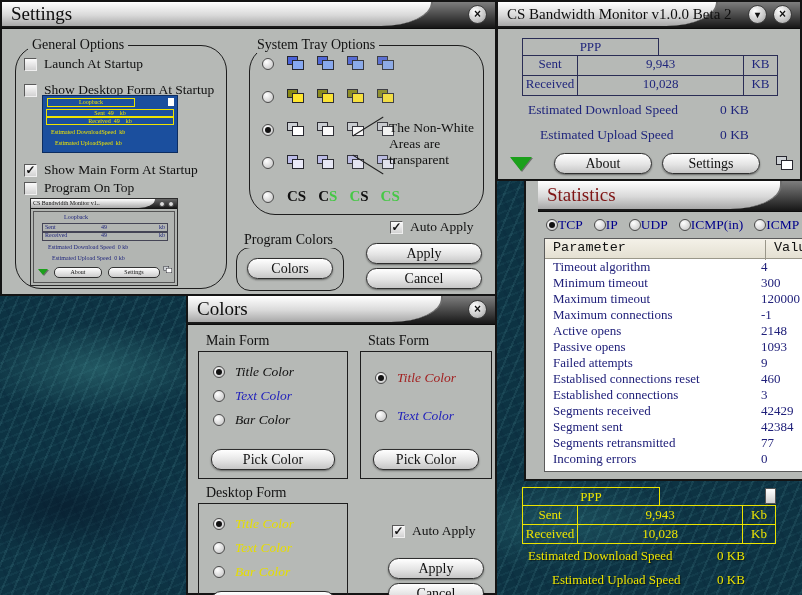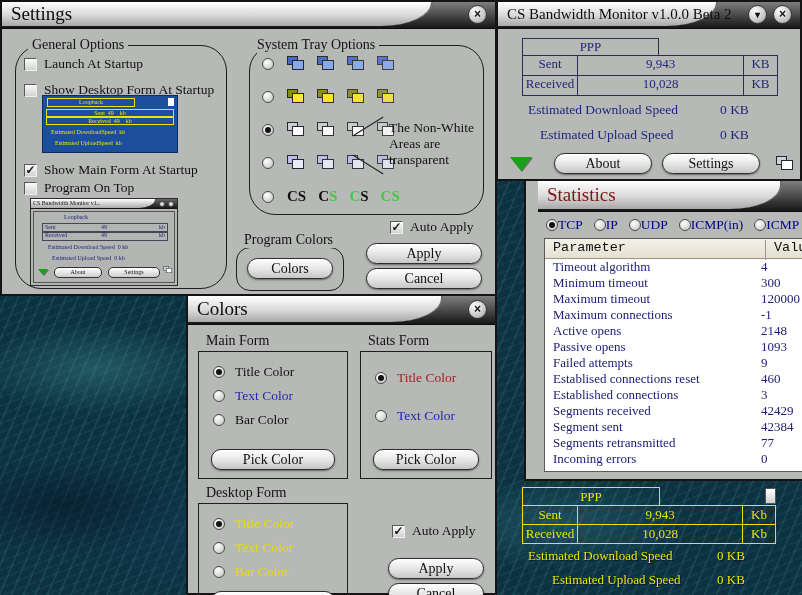--- a/index.html
+++ b/index.html
@@ -88,21 +88,21 @@
   .stat-row .p{padding-left:8px;width:200px;flex:none;white-space:nowrap;}
   .stat-row .v{padding-left:8px;white-space:nowrap;}
   .sb{position:absolute;right:0;top:0;bottom:0;width:17px;background:#d2cec2;border-left:1px solid #9a9a9a;box-sizing:border-box;}
   .sb-btn{position:absolute;left:0;right:0;height:17px;background:linear-gradient(180deg,#ffffff,#d8d4c8);
       border:1px solid #8a867a;color:#2a50c8;font:bold 10px/15px "Liberation Sans",sans-serif;
       text-align:center;box-sizing:border-box;}
   .sb-thumb{position:absolute;left:1px;right:1px;top:56px;height:46px;border-radius:2px;
       background:linear-gradient(90deg,#fdfdfd,#dcd8cc);border:1px solid #8a867a;box-sizing:border-box;
       color:#8a867a;font:9px/44px "Liberation Sans",sans-serif;text-align:center;}
   
-  .copt{position:absolute;display:flex;align-items:center;gap:10px;font-size:13.5px;white-space:nowrap;}
+  .copt{position:absolute;display:flex;align-items:center;gap:10px;font-size:13.5px;white-space:nowrap;font-style:italic;}
   
   .ovl{position:absolute;color:#ece400;font-size:13px;}
   .ovl .bx{position:absolute;border:1px solid #ece400;box-sizing:border-box;text-align:center;}
   .ovl .txt{position:absolute;white-space:nowrap;text-shadow:1px 1px 1px rgba(0,0,0,.6);}
 </style>
 </head>
 <body>
 
 <div class="wallpaper"></div>
 

